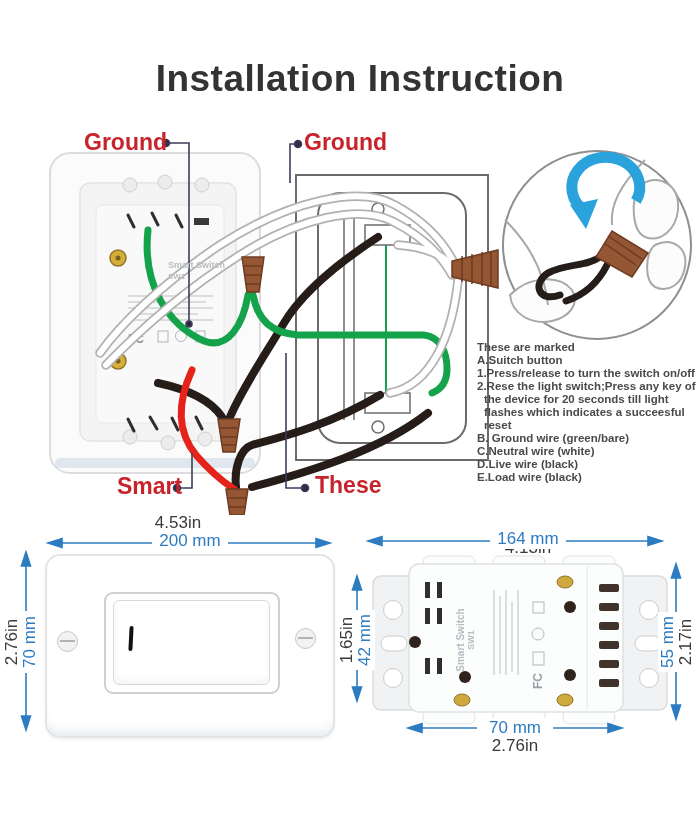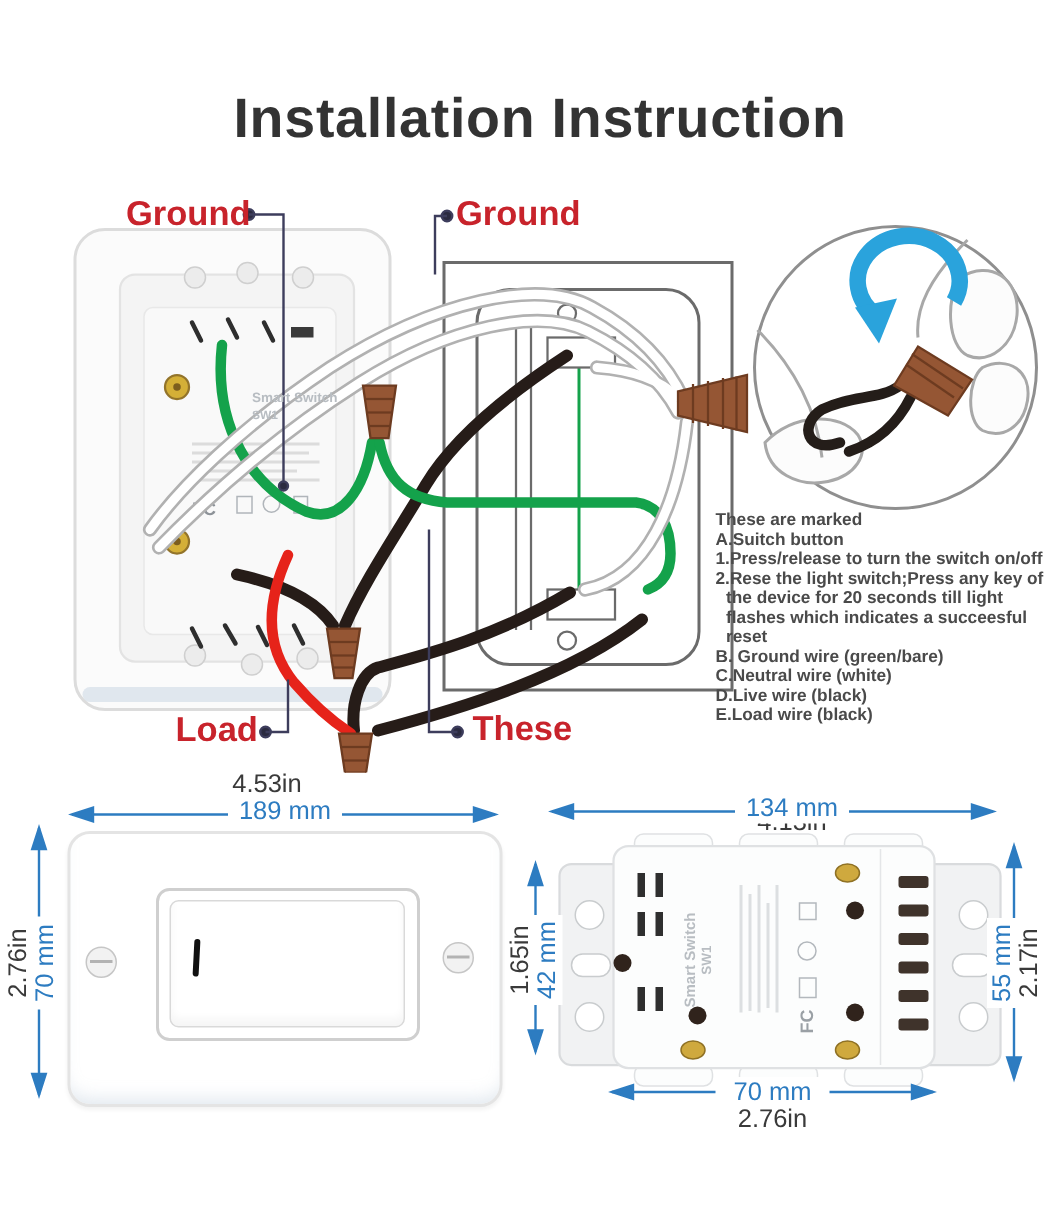--- a/index.html
+++ b/index.html
@@ -185,21 +185,21 @@
         <path d="M298,19 L290,19 L290,58" fill="none"></path>
       <circle cx="177" cy="363" r="3.5"></circle>
         <path d="M177,363 L192,363 L192,328" fill="none"></path>
       <circle cx="305" cy="363" r="3.5"></circle>
         <path d="M305,363 L286,363 L286,228" fill="none"></path>
     </g>
   </svg>
 
   <div class="abs wire-label" style="left:84px;top:130px">Ground</div>
   <div class="abs wire-label" style="left:304px;top:130px">Ground</div>
-  <div class="abs wire-label" style="left:117px;top:474px">Load</div>
+  <div class="abs wire-label" style="left:117px;top:474px">Smart</div>
   <div class="abs wire-label" style="left:315px;top:473px">These</div>
 
   <div class="abs dev-text" style="left:168px;top:260px;font-size:9px">
     <div>Smart Switch</div>
     <div style="font-size:8px">SW1</div>
   </div>
 
   <div class="abs notes">
     <div>These are marked</div>
     <div>A.Suitch button</div>
@@ -316,26 +316,26 @@
       </g>
       <g>
         <line x1="408" y1="223" x2="622" y2="223"></line>
         <polygon points="408,223 422,218.5 422,227.5"></polygon>
           <polygon points="622,223 608,218.5 608,227.5"></polygon>
       </g>
     </g>
   </svg>
 
   <div class="abs dim-in ctr" style="left:128px;top:513px;width:100px">4.53in</div>
-  <div class="abs dim-mm ctr whitebg" style="left:152px;top:531px;width:76px">189 mm</div>
+  <div class="abs dim-mm ctr whitebg" style="left:152px;top:531px;width:76px">200 mm</div>
   <div class="abs dim-in rot whitebg" style="left:-19px;top:632px;width:62px">2.76in</div>
   <div class="abs dim-mm rot whitebg" style="left:-1px;top:632px;width:62px">70 mm</div>
 
   <div class="abs dim-in ctr" style="left:480px;top:538px;width:96px">4.13in</div>
-  <div class="abs dim-mm ctr whitebg" style="left:490px;top:529px;width:76px">134 mm</div>
+  <div class="abs dim-mm ctr whitebg" style="left:490px;top:529px;width:76px">164 mm</div>
   <div class="abs dim-in rot whitebg" style="left:317px;top:630px;width:60px">1.65in</div>
   <div class="abs dim-mm rot whitebg" style="left:335px;top:630px;width:60px">42 mm</div>
   <div class="abs dim-mm rot whitebg" style="left:638px;top:632px;width:60px">55 mm</div>
   <div class="abs dim-in rot whitebg" style="left:656px;top:632px;width:60px">2.17in</div>
   <div class="abs dim-mm ctr whitebg" style="left:477px;top:718px;width:76px">70 mm</div>
   <div class="abs dim-in ctr" style="left:477px;top:736px;width:76px">2.76in</div>
 
 </div>
 
 </body></html>

